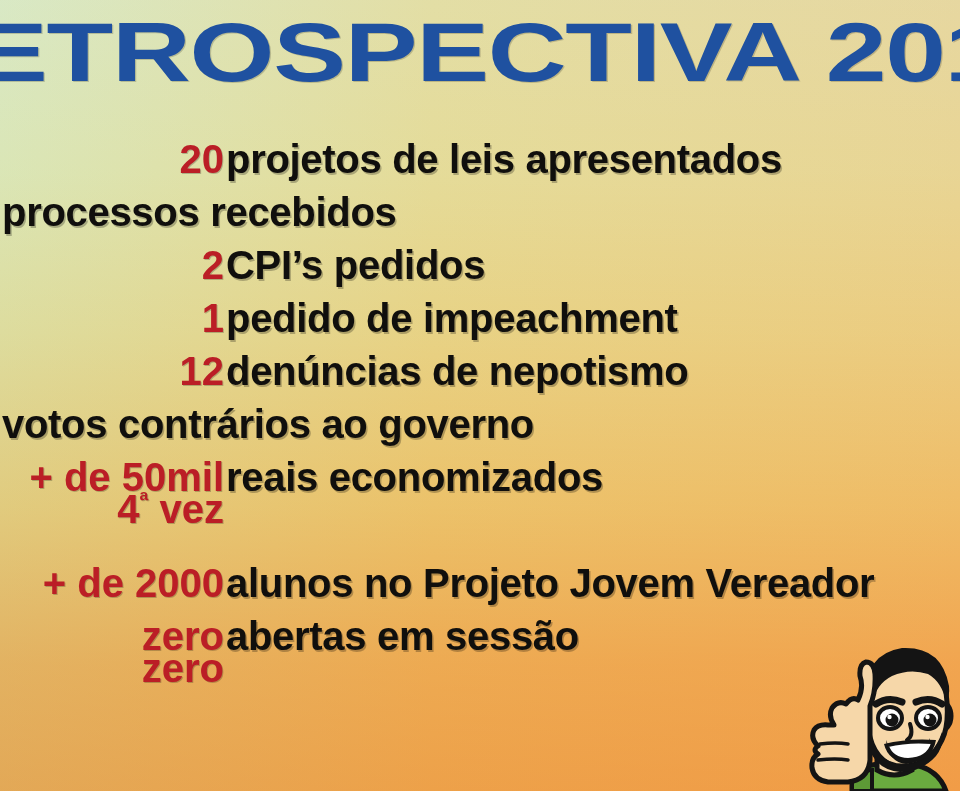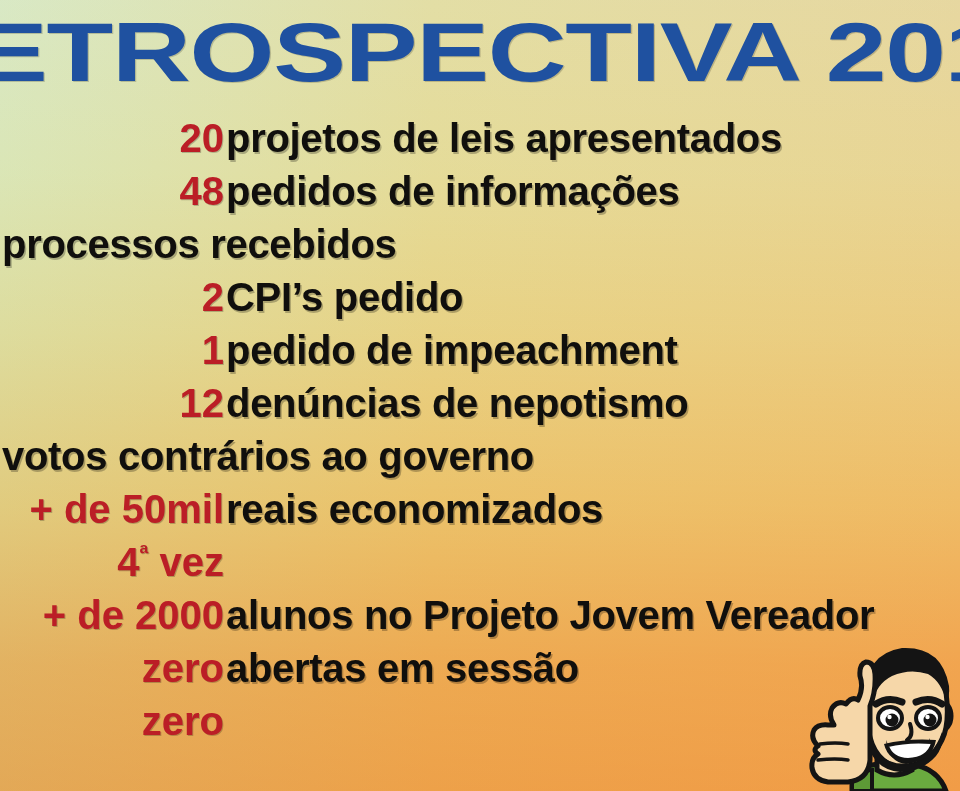--- a/index.html
+++ b/index.html
@@ -83,20 +83,21 @@
     line-height: 0;
   }
   .stat-label {
     color: #100f0d;
     font-family: "Liberation Sans Narrow", "Liberation Sans", sans-serif;
     font-weight: 700;
     font-size: 40px;
     letter-spacing: -0.3px;
     text-shadow: 1.5px 1.5px 0 rgba(0,0,0,0.25);
     padding-left: 2px;
+    margin-top: 21px;
   }
 
   
   #mascot {
     position: absolute;
     right: 0px;
     bottom: 0px;
     width: 200px;
     height: 171px;
     pointer-events: none;
@@ -110,29 +111,25 @@
   <div id="title-bar">
     <div id="poster-title">RETROSPECTIVA 2019</div>
   </div>
 
   <div id="stats-list">
       <div class="stat-row">
         <div class="stat-count">20</div>
         <div class="stat-label">projetos de leis apresentados</div>
       </div>
       <div class="stat-row">
-        <div class="stat-count">48</div>
-        <div class="stat-label">pedidos de informações</div>
-      </div>
-      <div class="stat-row">
         <div class="stat-label">processos recebidos</div>
       </div>
       <div class="stat-row">
         <div class="stat-count">2</div>
-        <div class="stat-label">CPI’s pedido</div>
+        <div class="stat-label">CPI’s pedidos</div>
       </div>
       <div class="stat-row">
         <div class="stat-count">1</div>
         <div class="stat-label">pedido de impeachment</div>
       </div>
       <div class="stat-row">
         <div class="stat-count">12</div>
         <div class="stat-label">denúncias de nepotismo</div>
       </div>
       <div class="stat-row">

